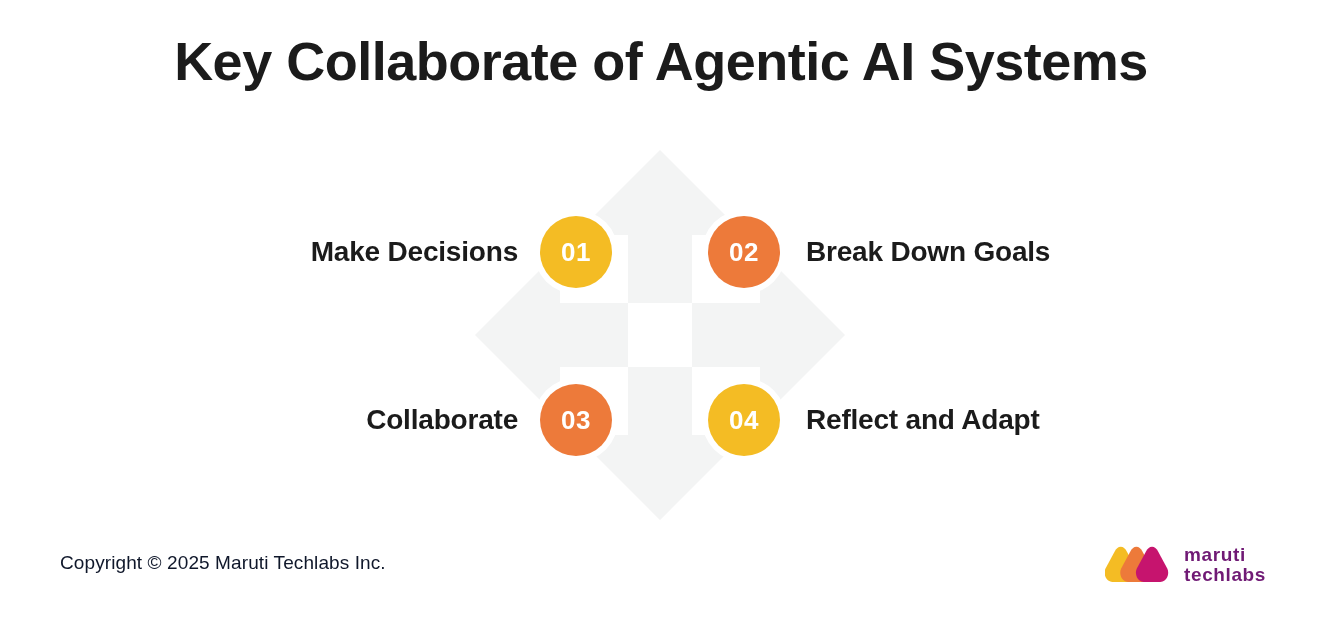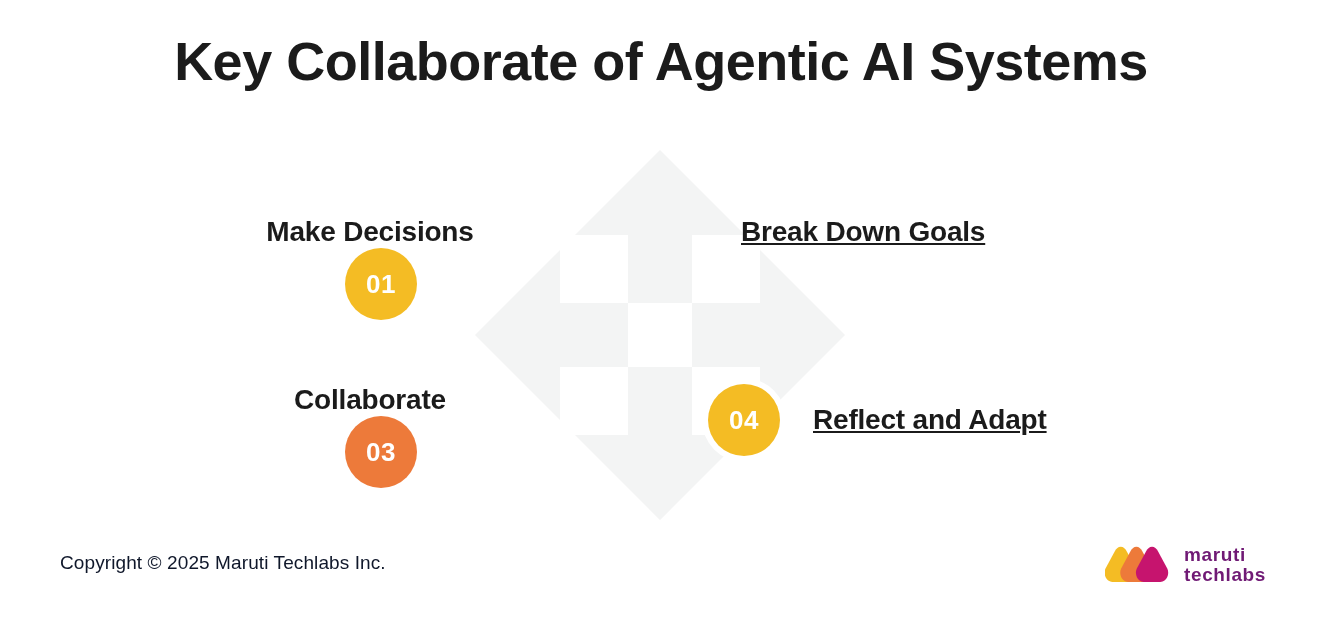--- a/index.html
+++ b/index.html
@@ -43,21 +43,21 @@
     height: 380px;
     pointer-events: none;
   }
 
   
   .quadrant {
     position: absolute;
     display: flex;
     align-items: center;
   }
-  .quadrant.left-side { justify-content: flex-end; flex-direction: column; }
+  .quadrant.left-side { justify-content: flex-end; }
   .quadrant.right-side { justify-content: flex-start; }
 
   #quadrant-1 { left: 150px;  top: 216px; width: 462px; }
   #quadrant-2 { left: 708px;  top: 216px; width: 470px; }
   #quadrant-3 { left: 150px;  top: 384px; width: 462px; }
   #quadrant-4 { left: 708px;  top: 384px; width: 470px; }
 
   .badge {
     width: 72px;
     height: 72px;
@@ -78,21 +78,21 @@
   .badge.orange { background: #ED7A3A; }
 
   .quad-label {
     font-size: 28px;
     font-weight: bold;
     color: #1b1b1b;
     white-space: nowrap;
     letter-spacing: -0.2px;
   }
   .left-side .quad-label  { margin-right: 22px; }
-  .right-side .quad-label { margin-left: 33px; text-decoration: underline; }
+  .right-side .quad-label { margin-left: 26px; }
 
   
   #copyright-text {
     position: absolute;
     left: 60px;
     top: 552px;
     font-size: 19px;
     color: #0f172a;
     letter-spacing: 0.1px;
     white-space: nowrap;
@@ -133,20 +133,21 @@
 
     <path d="M375 190 L290 105 L290 158 L222 158 L222 222 L290 222 L290 275 Z" fill="#F3F4F4"></path>
   </svg>
 
   <div class="quadrant left-side" id="quadrant-1">
     <span class="quad-label">Make Decisions</span>
     <span class="badge yellow">01</span>
   </div>
 
   <div class="quadrant right-side" id="quadrant-2">
+    <span class="badge orange">02</span>
     <span class="quad-label">Break Down Goals</span>
   </div>
 
   <div class="quadrant left-side" id="quadrant-3">
     <span class="quad-label">Collaborate</span>
     <span class="badge orange">03</span>
   </div>
 
   <div class="quadrant right-side" id="quadrant-4">
     <span class="badge yellow">04</span>

